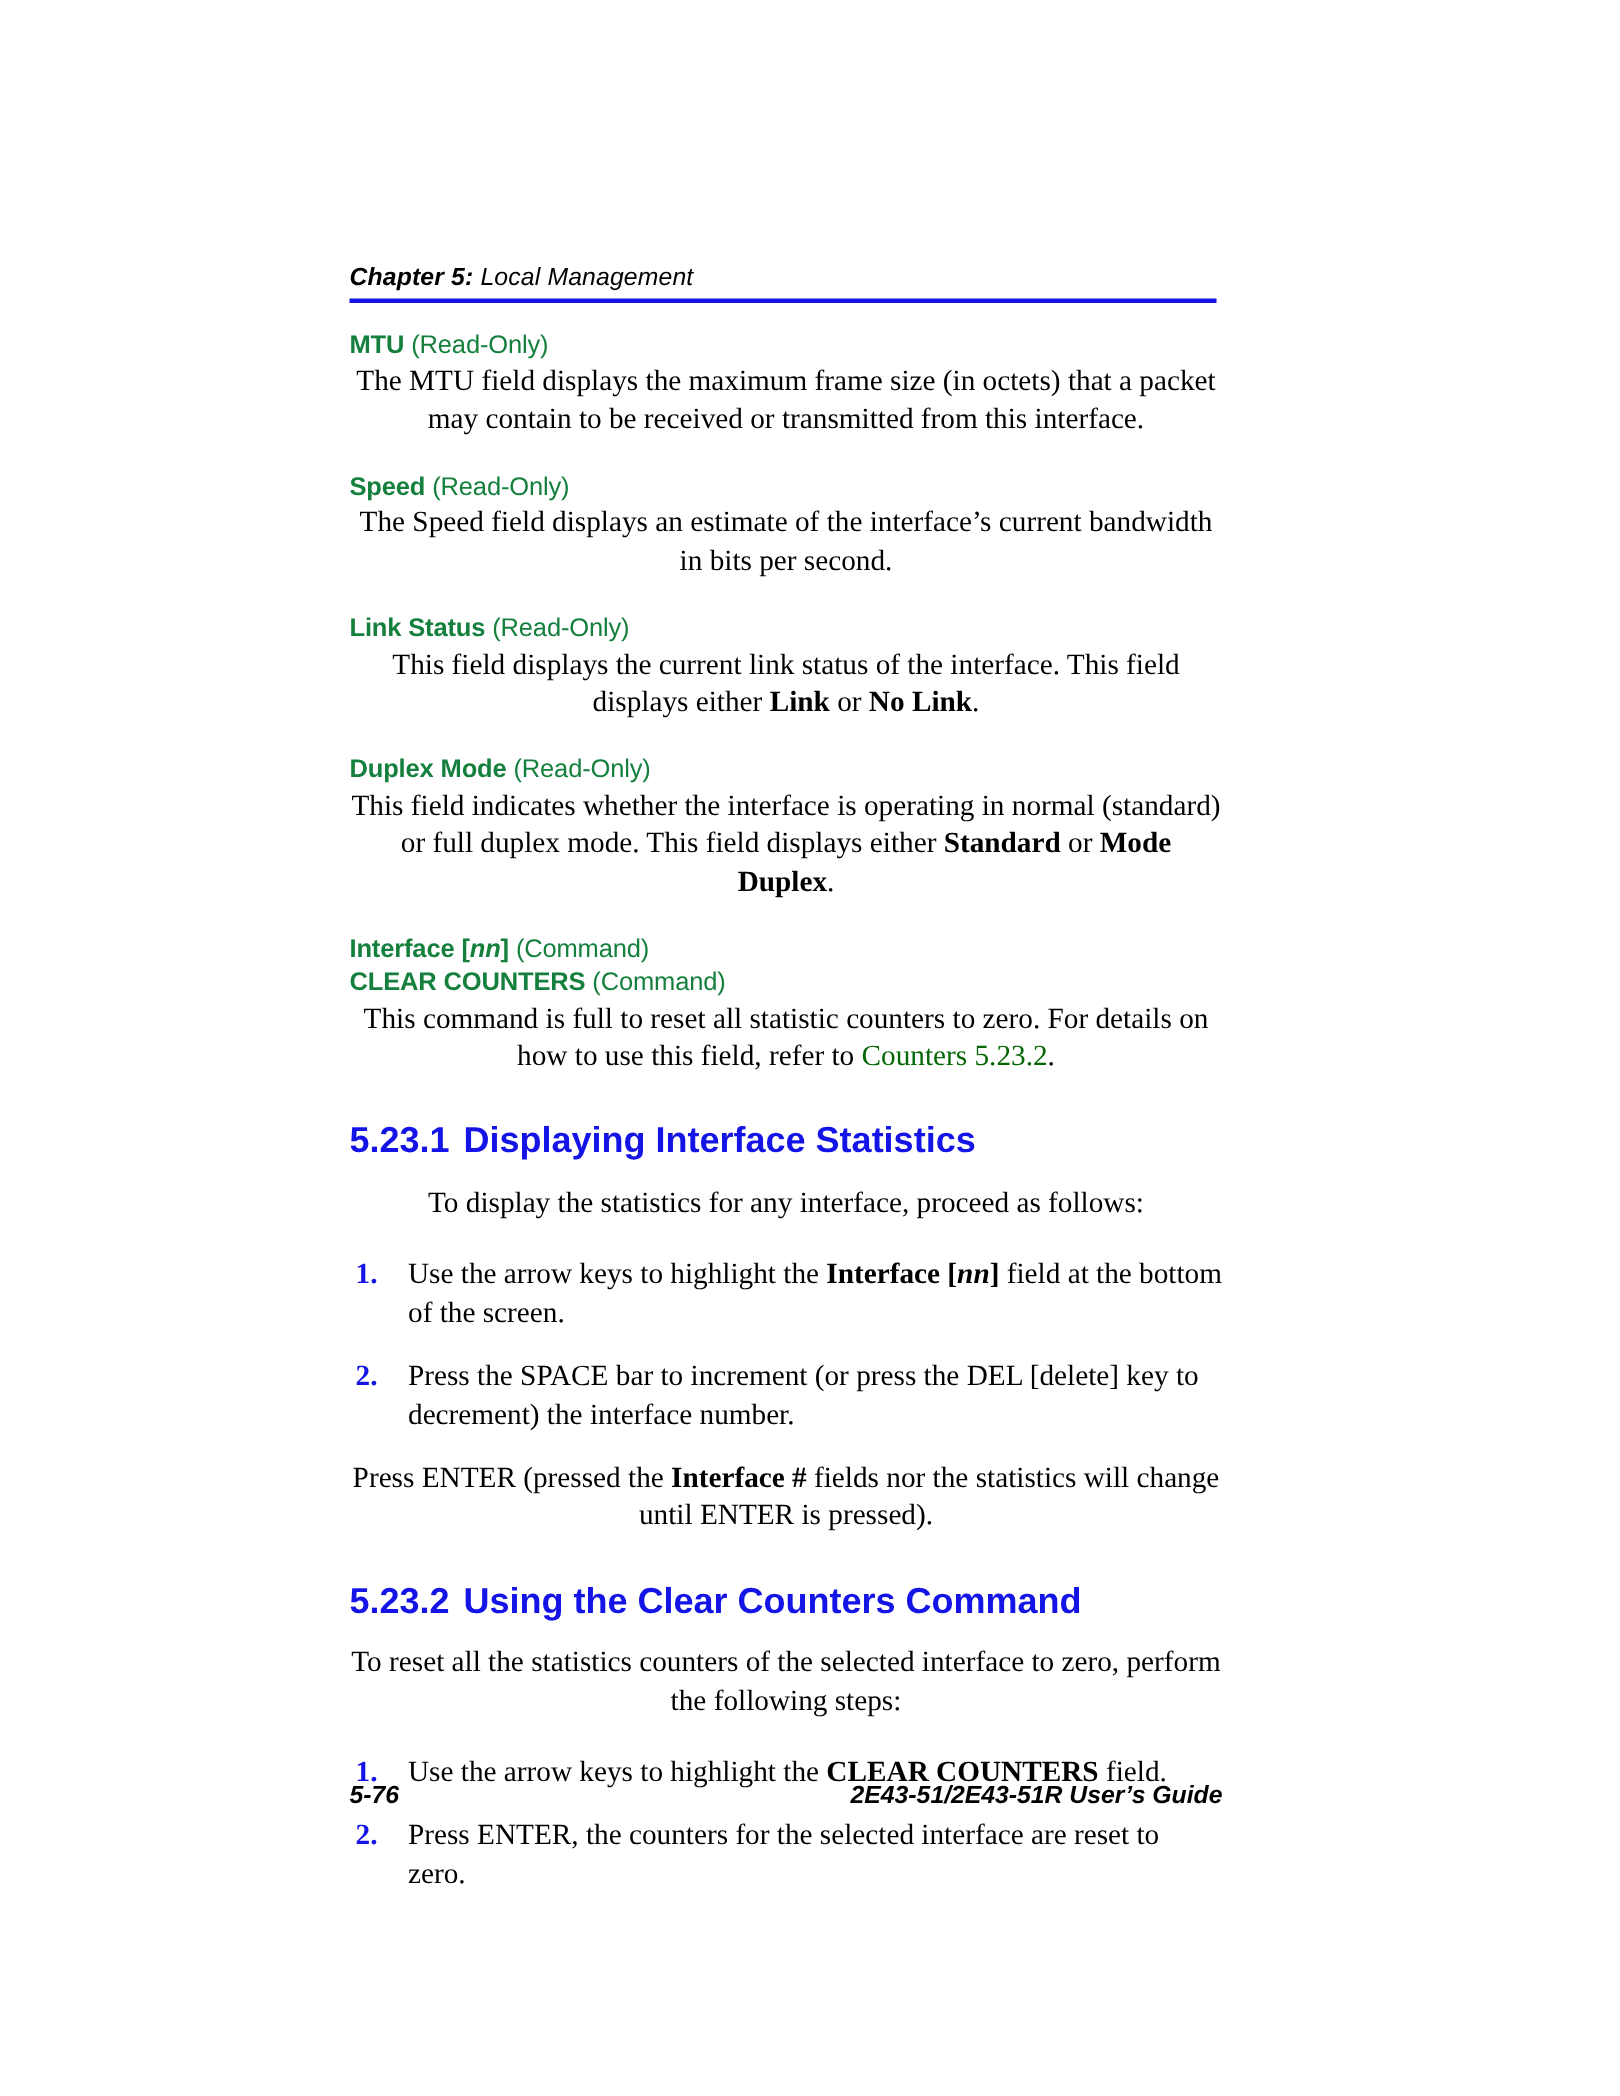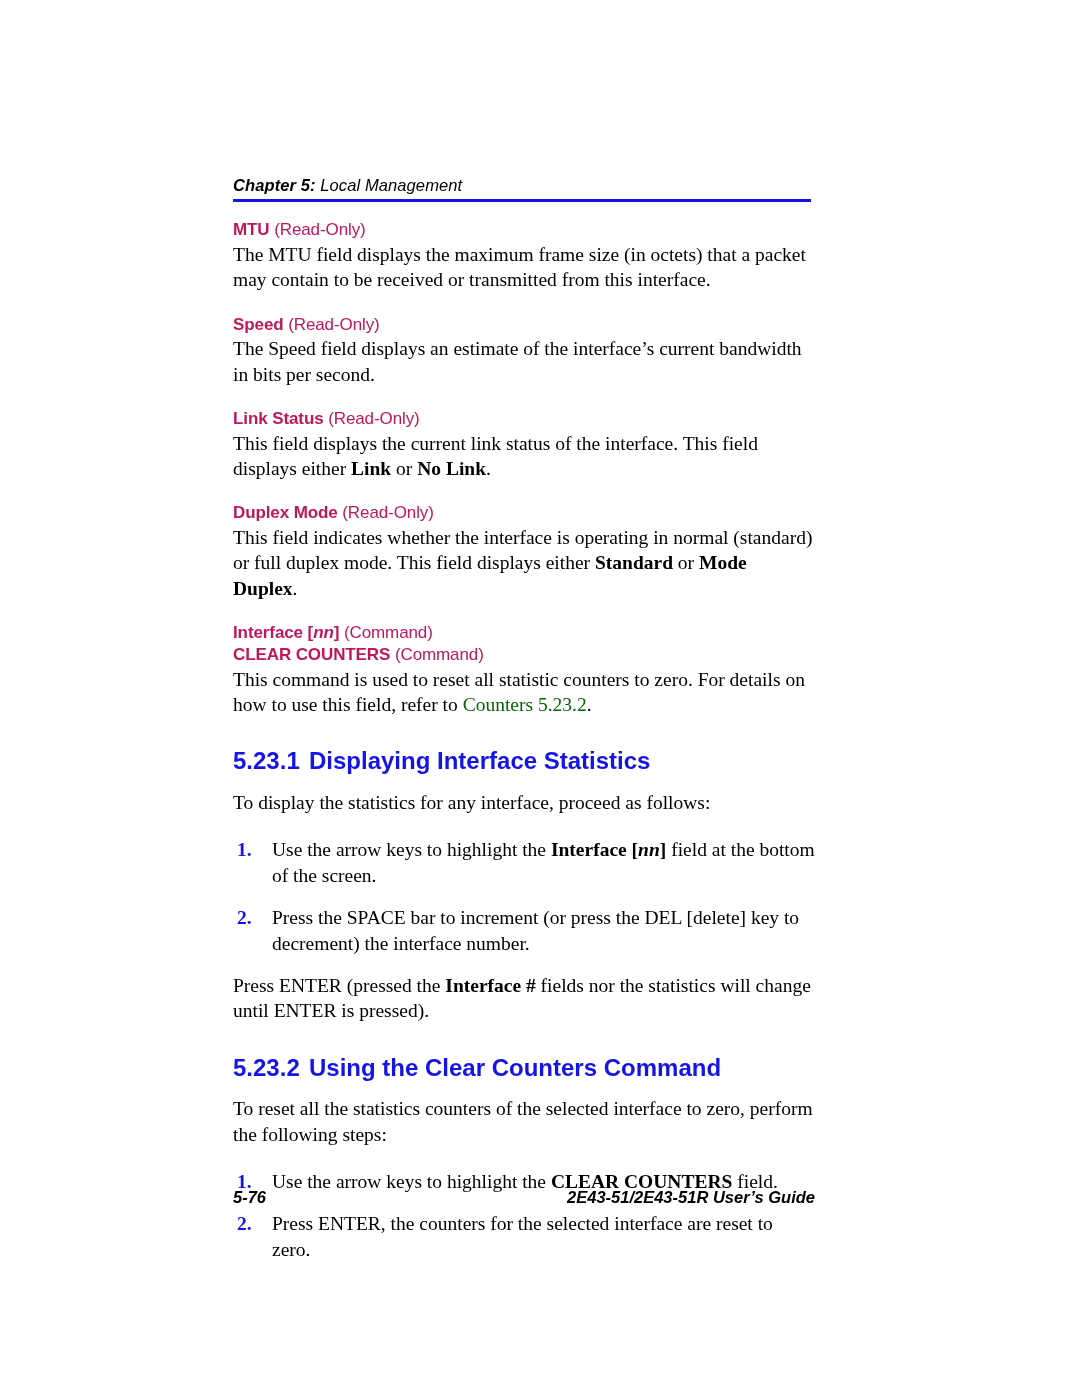--- a/index.html
+++ b/index.html
@@ -51,21 +51,21 @@
     height: 3px;
     background: #1414e6;
     width: 578px;
     margin-bottom: 18px;
   }
 
   
   .field-heading {
     font-family: "Liberation Sans", sans-serif;
     font-size: 17px;
-    color: #be185d;
+    color: #15803d;
     line-height: 1.22;
     margin: 0 0 1px 0;
     letter-spacing: -0.1px;
   }
   .field-heading .fh-name {
     font-weight: bold;
   }
   .field-heading .fh-name em {
     font-style: italic;
     font-weight: bold;
@@ -74,21 +74,21 @@
     font-weight: normal;
   }
 
   
   p.body {
     font-family: "Liberation Serif", serif;
     font-size: 19.5px;
     line-height: 1.30;
     margin: 0 0 22px 0;
     color: #000000;
-    text-align: left;
+    text-align: center;
   }
   p.body.tight {
     margin-bottom: 20px;
   }
   p.body b { font-weight: bold; }
   .xref {
     color: #046604;
   }
 
   
@@ -186,21 +186,21 @@
     </div>
     <p class="body"><span>This field indicates whether the interface is operating in normal (standard) or full duplex mode. This field displays either </span><b>Standard</b><span> or </span><b>Mode Duplex</b><span>.</span></p>
 
     <div class="field-heading">
       <span class="fh-name"><span>Interface [</span><em>nn</em><span>]</span></span><span class="fh-kind"> (Command)</span>
     </div>
 
     <div class="field-heading">
       <span class="fh-name">CLEAR COUNTERS</span><span class="fh-kind"> (Command)</span>
     </div>
-    <p class="body tight"><span>This command is used to reset all statistic counters to zero. For details on how to use this field, refer to </span><span class="xref">Counters 5.23.2</span><span>.</span></p>
+    <p class="body tight"><span>This command is full to reset all statistic counters to zero. For details on how to use this field, refer to </span><span class="xref">Counters 5.23.2</span><span>.</span></p>
 
     <div class="section-heading"><span class="sec-num">5.23.1</span><span>Displaying Interface Statistics</span></div>
 
     <p class="body"><span>To display the statistics for any interface, proceed as follows:</span></p>
 
     <ol class="steps">
       <li>
         <span class="marker">1.</span><span>Use the arrow keys to highlight the </span><b>Interface [</b><b class="bi">nn</b><b>]</b><span> field at the bottom of the screen.</span>
       </li>
       <li>

